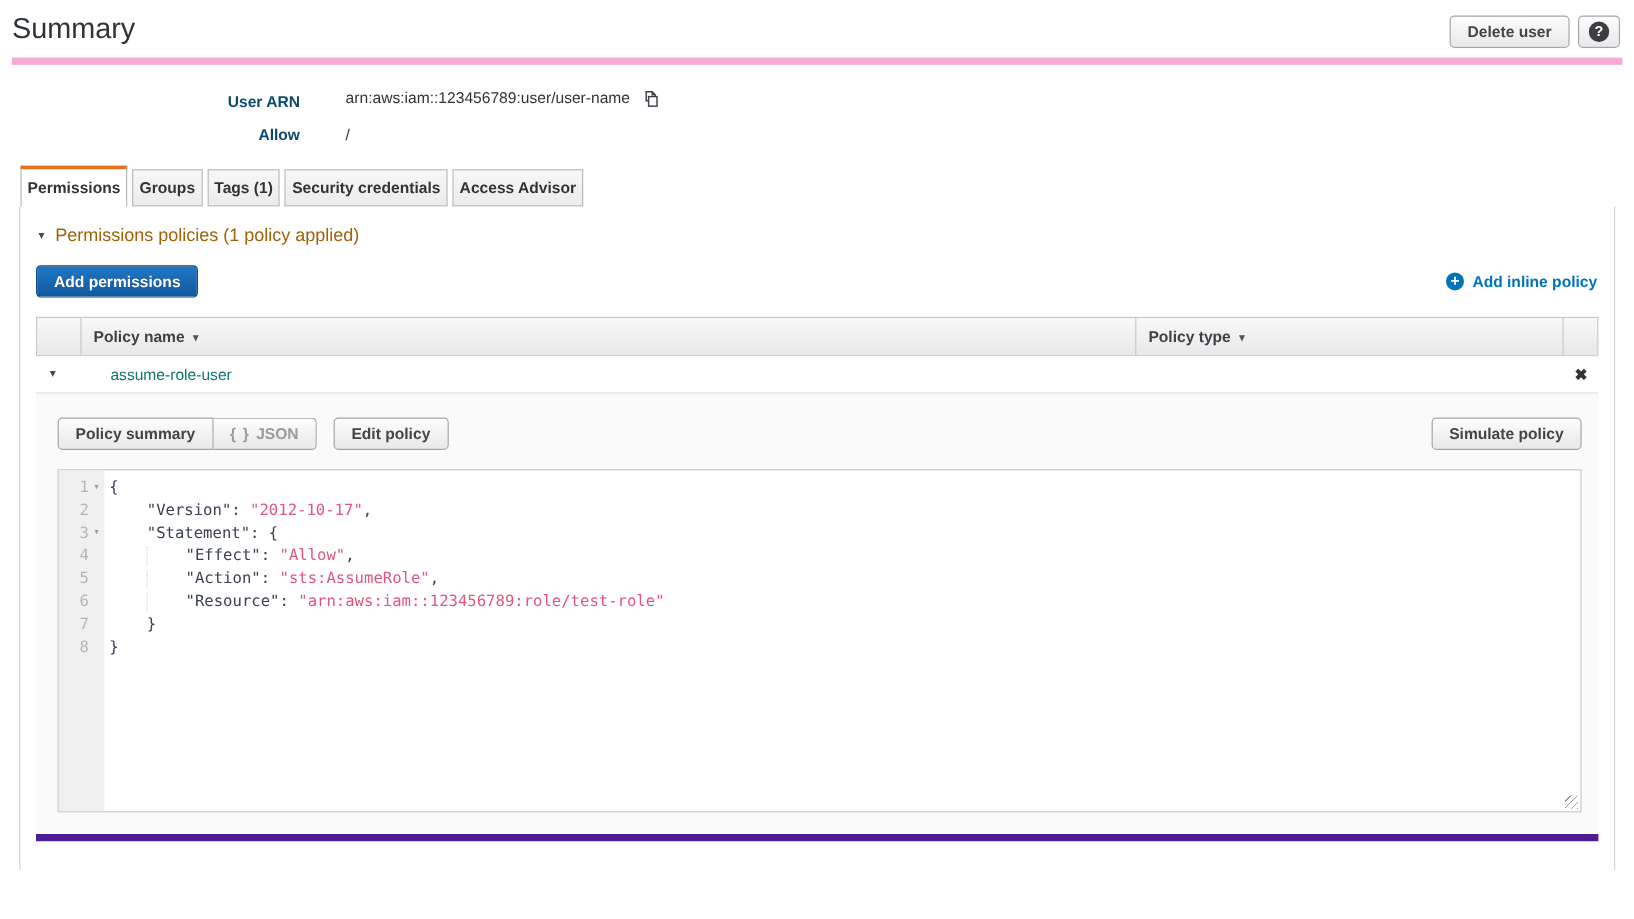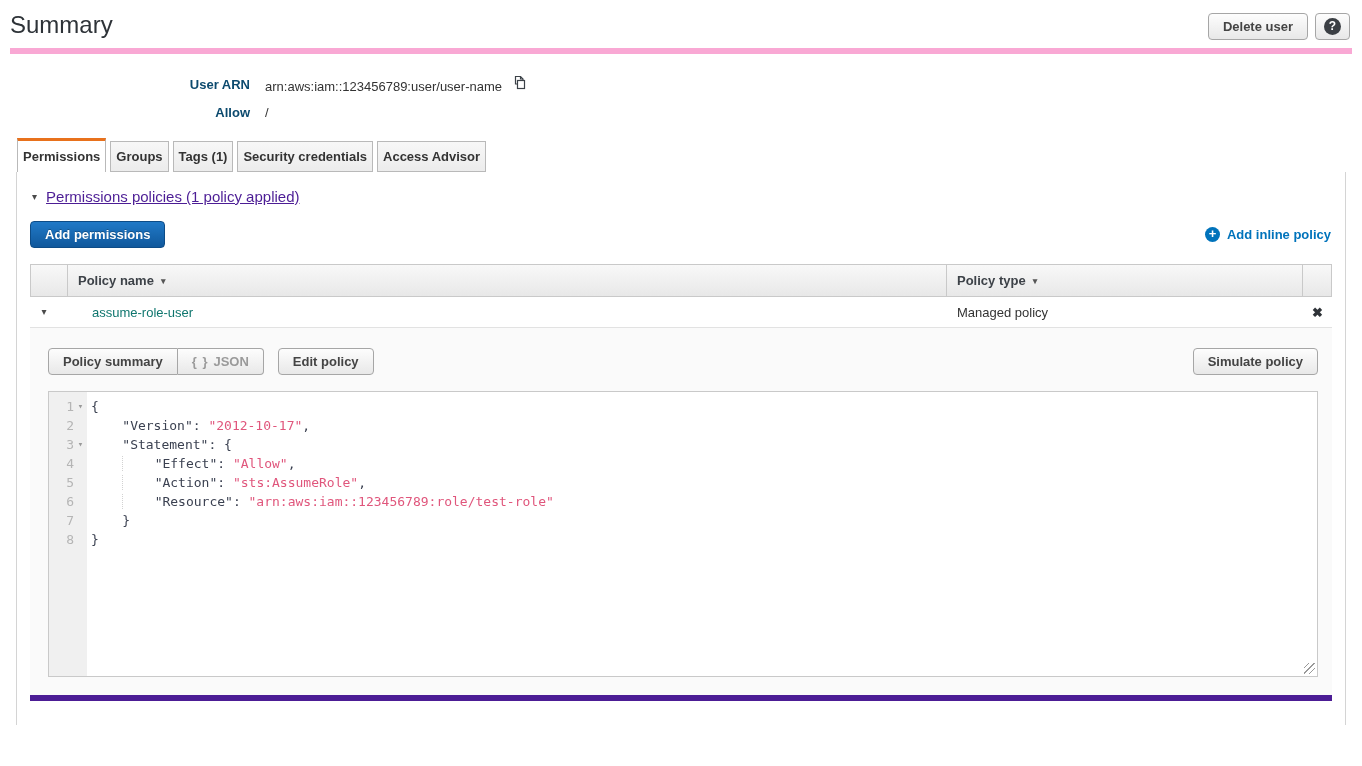--- a/index.html
+++ b/index.html
@@ -45,21 +45,21 @@
     background: linear-gradient(#2079c7, #10589c);
     border-color: #0d4c87;
     color: #fff;
     text-shadow: 0 -1px 0 rgba(0,0,0,.25);
   }
 
   
   .user-info { margin: 16px 0 10px; }
   .info-row { display: flex; height: 28px; align-items: center; }
   .info-label { width: 250px; text-align: right; font-weight: bold; color: #0c4a6e; }
-  .info-value { margin-left: 15px; color: #333; display: flex; align-items: flex-end; }
+  .info-value { margin-left: 38px; color: #333; display: flex; align-items: flex-start; }
   .copy-icon { margin-left: 9px; cursor: pointer; display: inline-block; }
 
   
   .tabs { display: flex; align-items: flex-end; margin: 12px 0 0 17px; height: 34px; }
   .tab {
     height: 31px;
     padding: 0 5px;
     display: flex; align-items: center;
     background: linear-gradient(#f7f7f7, #ececec);
     border: 1px solid #b9b9b9;
@@ -80,21 +80,21 @@
   .tab-panel {
     margin: 0 16px;
     border-left: 1px solid #d4d4d4;
     border-right: 1px solid #d4d4d4;
     padding: 14px 12px 6px;
     min-height: 553px;
     background: #fff;
   }
   .section-heading { display: flex; align-items: center; margin: 2px 0 16px 3px; cursor: pointer; }
   .caret { font-size: 10px; color: #4a4a4a; margin-right: 9px; line-height: 1; }
-  .section-heading-text { font-size: 15px; color: #4c1d95; text-decoration: underline; }
+  .section-heading-text { font-size: 15px; color: #a16207; }
 
   .actions-row { display: flex; justify-content: space-between; align-items: center; margin: 0 2px 16px 1px; }
   .inline-policy-link { display: inline-flex; align-items: center; gap: 7px; color: #0073bb; font-weight: bold; cursor: pointer; text-decoration: none; }
   .plus-circle {
     display: inline-block; width: 15px; height: 15px; border-radius: 50%;
     background: #0073bb; color: #fff; font-weight: bold; font-size: 13px;
     text-align: center; line-height: 14px;
   }
 
   
@@ -240,21 +240,20 @@
     </div>
 
 
     <div class="data-row">
       <div class="cell row-expand">
         <span class="caret">▾</span>
       </div>
       <div class="cell cell-name">
         <a class="policy-link">assume-role-user</a>
       </div>
-      <div class="cell cell-type">Managed policy</div>
       <div class="cell cell-action">
         <span class="detach-x">✖</span>
       </div>
     </div>
 
     <div class="expanded">
       <div class="detail-toolbar">
         <div class="detail-toolbar-left">
           <div class="seg-group">
             <button class="btn">Policy summary</button>

